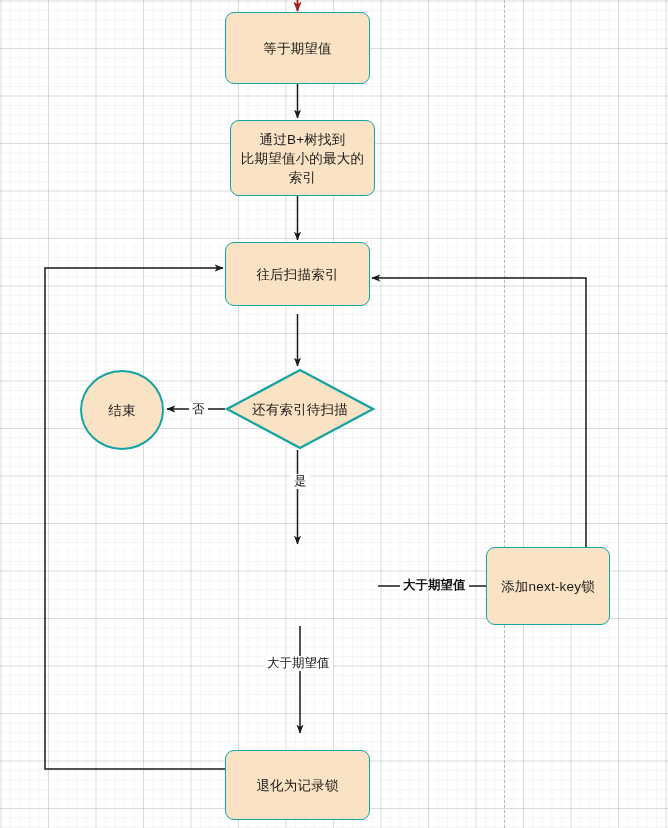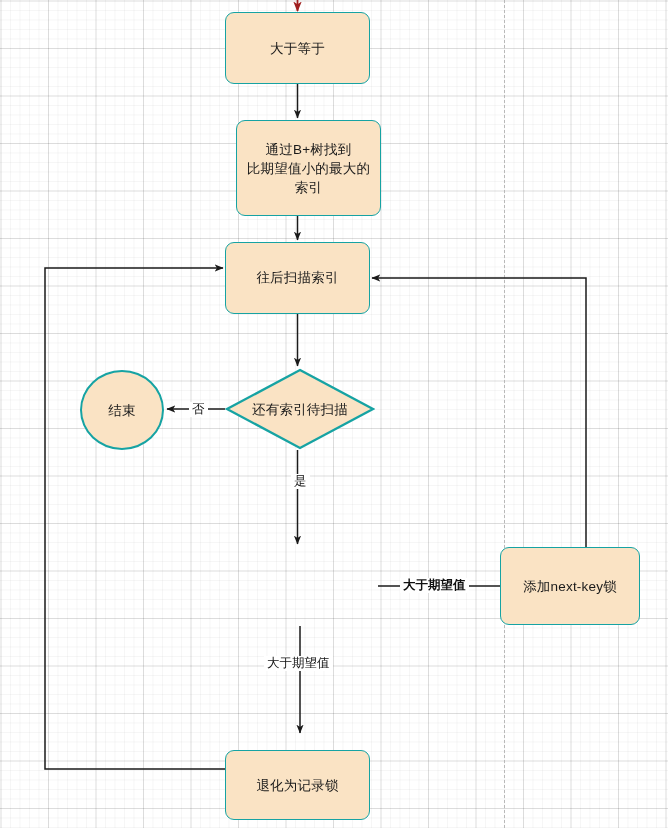--- a/index.html
+++ b/index.html
@@ -127,46 +127,46 @@
 
       <path d="M300,626 L300,733" marker-end="url(#arrow)"></path>
 
       <path d="M586,547 L586,278 L372,278" marker-end="url(#arrow)"></path>
 
       <path d="M225,769 L45,769 L45,268 L223,268" marker-end="url(#arrow)"></path>
     </g>
   </svg>
 
   <div class="node process" style="left:225px; top:12px; width:145px; height:72px;">
-    <span>大于等于</span>
+    <span>等于期望值</span>
   </div>
 
-  <div class="node process" style="left:236px; top:120px; width:145px; height:96px; white-space:pre-line;justify-content:center;">
+  <div class="node process" style="left:230px; top:120px; width:145px; height:76px; white-space:pre-line;justify-content:center;">
     <span>通过B+树找到
 比期望值小的最大的
 索引</span>
   </div>
 
-  <div class="node process" style="left:225px; top:242px; width:145px; height:72px;font-family:Liberation Mono, monospace;">
+  <div class="node process" style="left:225px; top:242px; width:145px; height:64px;">
     <span>往后扫描索引</span>
   </div>
 
   <div class="diamond-wrap" style="left:225px; top:368px; width:150px; height:82px;">
     <svg width="150" height="82">
       <polygon points="75,2 148,41 75,80 2,41" fill="#fae3c4" stroke="#16a3a3" stroke-width="2.4"></polygon>
     </svg>
     <div class="diamond-label">还有索引待扫描</div>
   </div>
 
   <div class="node terminator" style="left:80px; top:370px; width:84px; height:80px;">
     <span>结束</span>
   </div>
 
 
-  <div class="node process" style="left:500px; top:547px; width:140px; height:78px;">
+  <div class="node process" style="left:486px; top:547px; width:124px; height:78px;">
     <span>添加next-key锁</span>
   </div>
 
   <div class="node process" style="left:225px; top:750px; width:145px; height:70px;">
     <span>退化为记录锁</span>
   </div>
 
   <div class="edge-label" style="left:189px; top:402px;">否</div>
   <div class="edge-label" style="left:291px; top:474px;">是</div>
   <div class="edge-label" style="left:400px; top:578px;font-weight:bold;">大于期望值</div>

